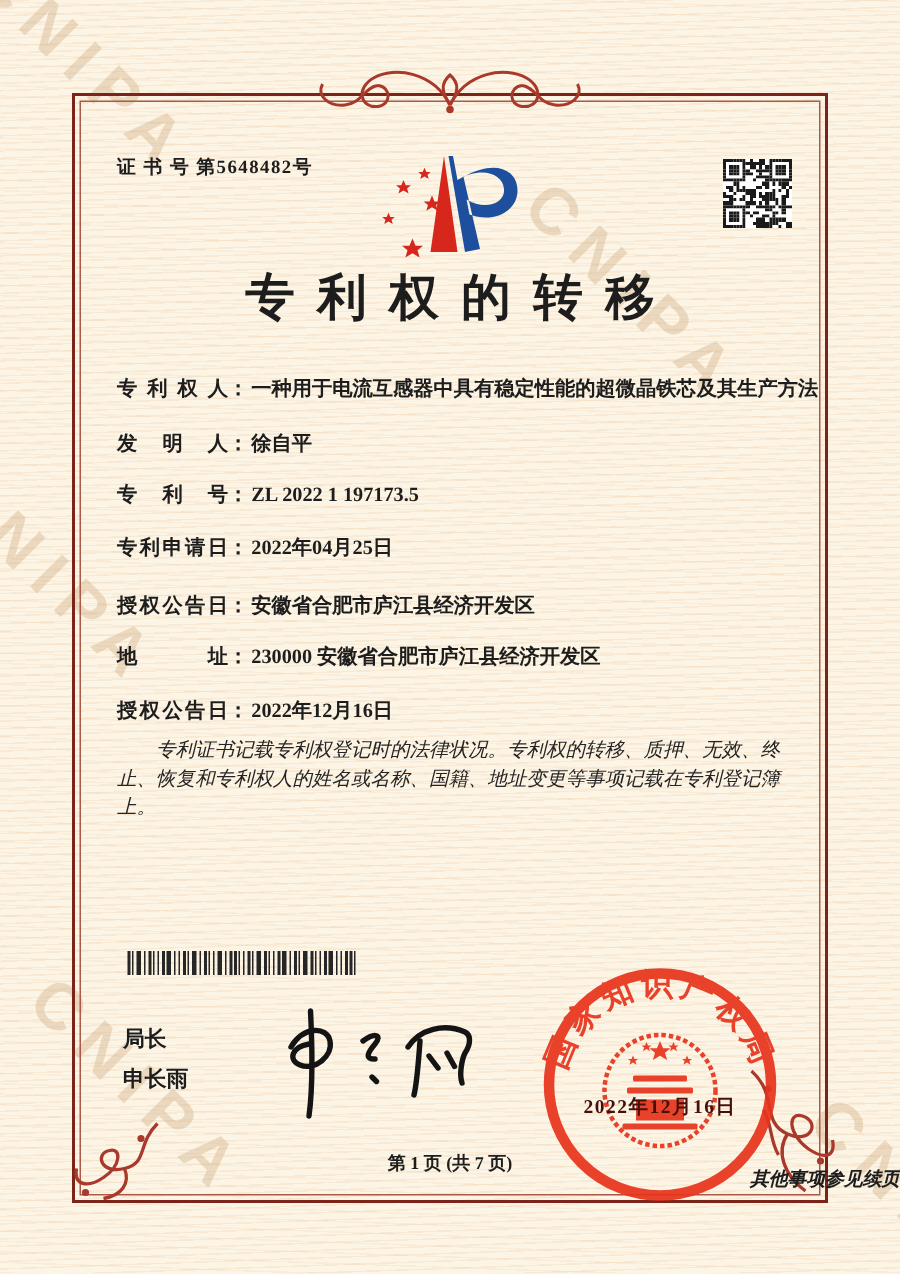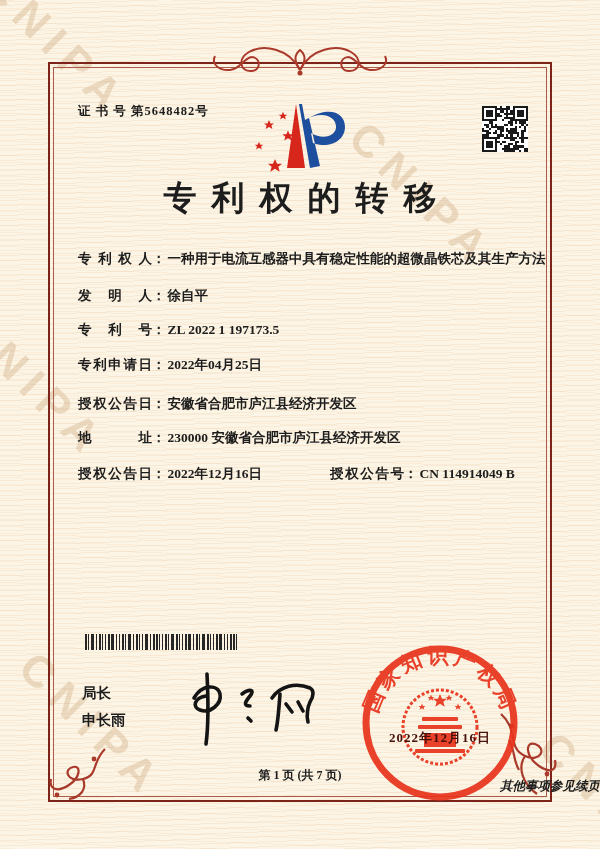--- a/index.html
+++ b/index.html
@@ -569,26 +569,24 @@
 <div class="row r5">
   <span class="flabel">授权公告日</span><span>：</span><span class="fvalue">安徽省合肥市庐江县经济开发区</span>
 </div>
 <div class="row r6">
   <span class="flabel">地址</span><span>：</span><span class="fvalue">230000 安徽省合肥市庐江县经济开发区</span>
 </div>
 <div class="row grant">
   <span class="half1">
     <span class="flabel">授权公告日</span><span>：</span><span class="fvalue">2022年12月16日</span>
   </span>
-  <span>
-    <span class="flabel">授权公告号</span><span>：</span><span class="fvalue">CN 114914049 B</span>
-  </span>
 </div>
 
 <div class="paras">
+  <p>专利证书记载专利权登记时的法律状况。专利权的转移、质押、无效、终止、恢复和专利权人的姓名或名称、国籍、地址变更等事项记载在专利登记簿上。</p>
 </div>
 
 <div class="barcode" id="barcode">
     <i style="width: 2px;"></i>
     <em style="width: 1px;"></em>
     <i style="width: 1px;"></i>
     <em style="width: 2px;"></em>
     <i style="width: 3px;"></i>
     <em style="width: 2px;"></em>
     <i style="width: 1px;"></i>

